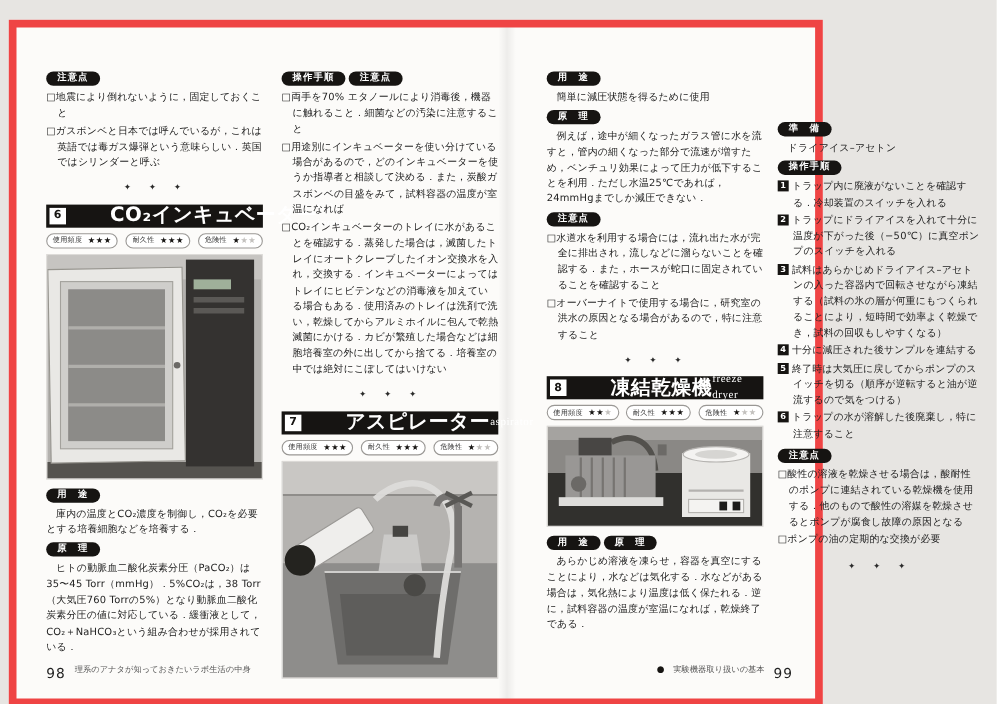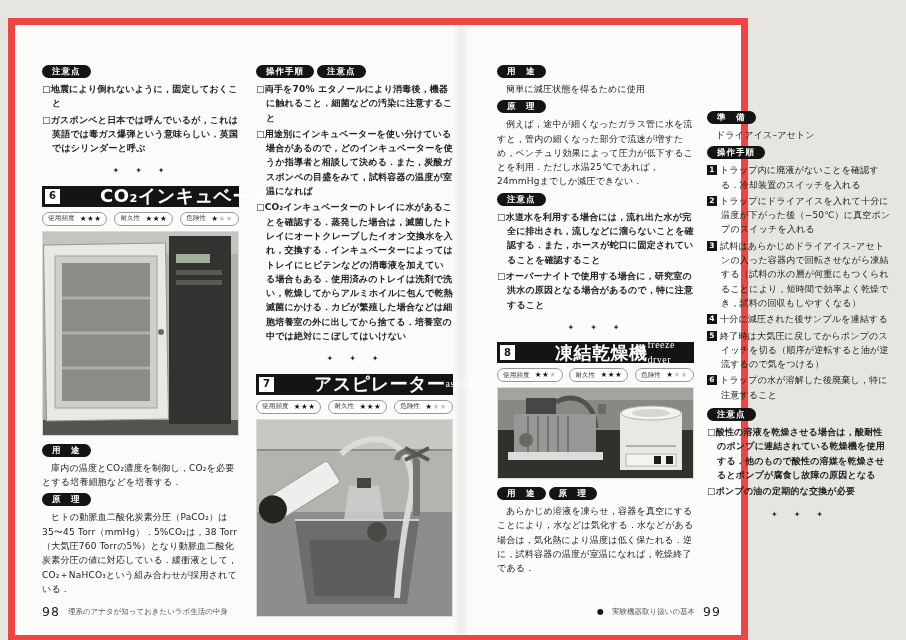--- a/index.html
+++ b/index.html
@@ -10,21 +10,21 @@
             background:linear-gradient(90deg, rgba(0,0,0,0) 0%, rgba(0,0,0,0.06) 50%, rgba(0,0,0,0) 100%); }
   .col { position:absolute; top:36px; width:197px; font-size:9px; line-height:14.3px; letter-spacing:0.2px; }
   #col1 { left:27px; }
   #col2 { left:241px; }
   #col3 { left:482px; }
   #col4 { left:692px; width:184px;margin-top:46px; }
 
   .pill { display:inline-block; background:#161412; color:#fff; border-radius:8px;
           font-size:8.5px; font-weight:bold; line-height:13px; padding:0 10px;
           letter-spacing:1px; margin:4px 0 4px; }
-  .bullet { padding-left:10px; text-indent:-10px; margin-bottom:2px;font-weight:bold; }
+  .bullet { padding-left:10px; text-indent:-10px; margin-bottom:2px; }
   .para { text-indent:9px; }
   .sep { text-align:center; font-size:8px; color:#2b2b2b; margin:9px 0 7px; letter-spacing:4px; }
 
   .sec-header { background:#161412; color:#fff; height:21px; display:flex; align-items:center;
                 padding:0 7px 0 3px; margin-top:2px; }
   .sec-num { width:15px; height:15px; background:#fff; color:#161412; font-weight:bold; font-size:10px;
              display:flex; align-items:center; justify-content:center; margin-right:5px; flex:none; }
   .sec-title { font-weight:bold; font-size:18px; letter-spacing:0.5px; white-space:nowrap;margin-left:35px; }
   .sec-en { margin-left:auto; font-family:"Liberation Serif",serif; font-size:10px; letter-spacing:0.5px; }
 
@@ -35,21 +35,21 @@
   .se { color:#c3c1be; font-size:7.5px; letter-spacing:0.5px; }
 
   .photo { width:100%; border:1px solid #dbd9d6; background:#efeeec; display:block; margin:1px 0 4px; }
   .photo svg { display:block; }
 
   .step { padding-left:14px; text-indent:-14px; margin-bottom:2px; }
   .stepnum { display:inline-block; width:10px; height:10px; background:#161412; color:#fff;
              font-size:7.5px; line-height:10px; text-align:center; font-weight:bold;
              margin-right:3px; text-indent:0; vertical-align:1px; }
 
-  .footer { position:absolute; bottom:16px; font-size:7.5px; color:#555; display:flex; align-items:center; gap:8px; }
+  .footer { position:absolute; bottom:16px; font-size:7.5px; color:#555; display:flex; align-items:flex-start; gap:8px; }
   #footer-left { left:27px; }
   #footer-right { right:20px; }
   .pagenum { font-size:12.5px; color:#222; font-weight:400; letter-spacing:1px; }
   .chapmark { color:#161412; font-size:8px; }
 </style>
 </head>
 <body>
 
 <div class="spread">
   <div class="gutter"></div>

